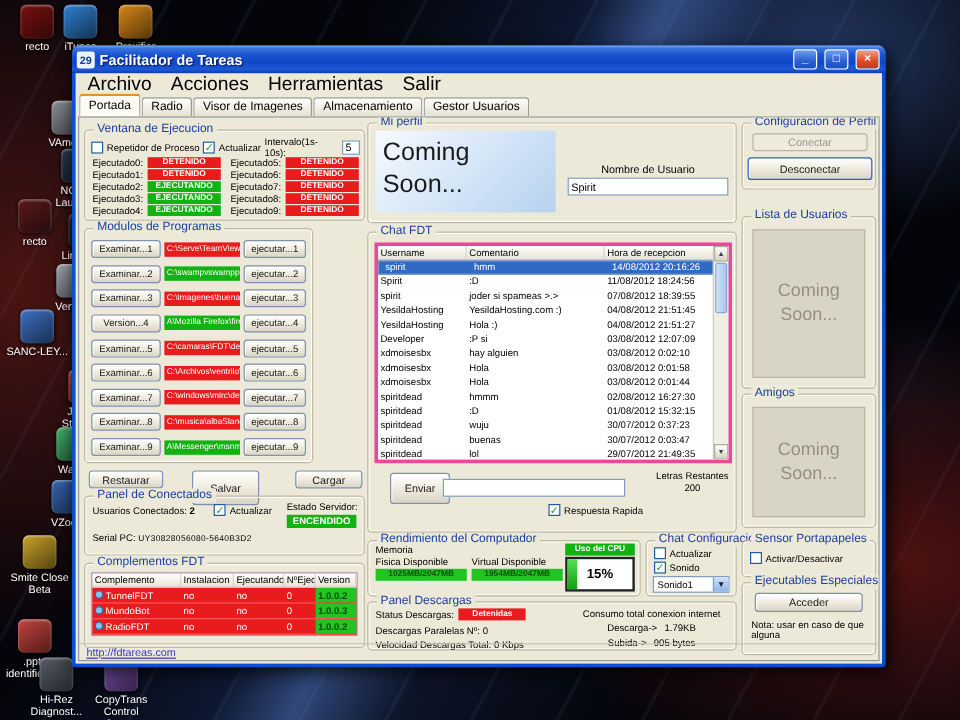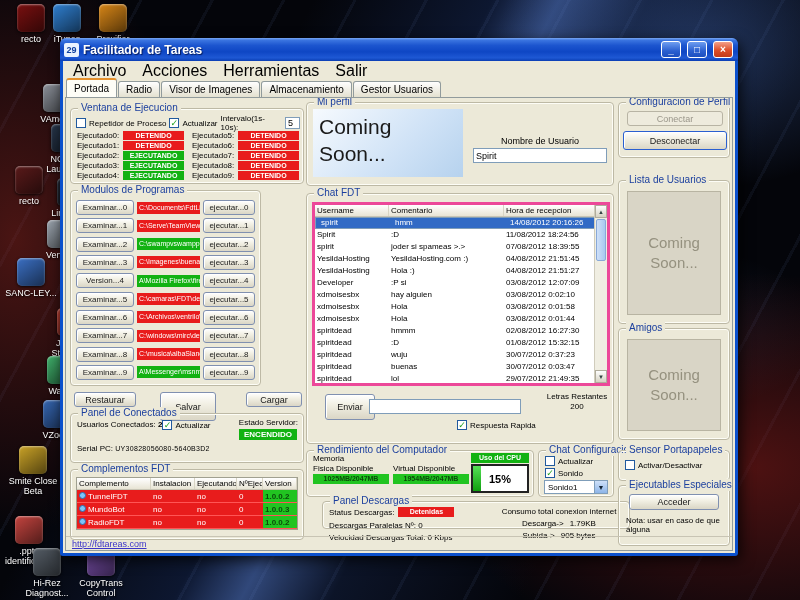--- a/index.html
+++ b/index.html
@@ -64,21 +64,21 @@
 #mod-rows{position:absolute;left:5px;top:8px;right:5px;bottom:4px;display:flex;flex-direction:column;justify-content:space-between}
 .mod-row{display:flex;align-items:center;gap:3px;height:17px}
 .mod-row .btn{width:58px;height:15px;flex:none;font-size:8px}
 .mod-row .btn.ej{width:52px}
 .mod-row .path{flex:1;height:12px;font-size:7px;line-height:12px;text-align:left;padding:0 2px}
 #btn-restaurar{position:absolute;left:8px;top:294px;width:62px;height:15px}
 #btn-salvar{position:absolute;left:94px;top:294px;width:56px;height:29px}
 #btn-cargar{position:absolute;left:180px;top:294px;width:56px;height:15px}
 
 #g-conectados{left:4px;top:315px;width:234px;height:50px}
-#con-row1{position:absolute;left:6px;top:6px;display:flex;align-items:flex-start;gap:0;font-size:8px}
+#con-row1{position:absolute;left:6px;top:6px;display:flex;align-items:center;gap:16px;font-size:8px}
 #estado-lbl{position:absolute;right:5px;top:4px;font-size:8px}
 #estado-chip{position:absolute;right:6px;top:15px;width:58px;height:11px;line-height:11px;font-size:8px;font-weight:bold}
 #con-row2{position:absolute;left:6px;top:30px;font-size:8px}
 #serial-val{font-size:7px;letter-spacing:.3px}
 
 #g-complementos{left:4px;top:371px;width:234px;height:71px}
 #comp-tbl{position:absolute;left:5px;top:7px;width:222px;border:1px solid #a0a090;background:#f0abfc}
 .tblhead{display:flex;background:linear-gradient(#ffffff,#e8e4d4);border-bottom:1px solid #c8c4b4;font-size:8px}
 .tblhead span{padding:1px 2px;border-right:1px solid #d8d4c4;overflow:hidden;white-space:nowrap}
 .k0{width:74px}.k1{width:44px}.k2{width:42px}.k3{width:26px}.k4{width:34px}
@@ -117,21 +117,21 @@
 #uso-lbl{left:164px;top:2px;width:58px;font-size:7px;height:10px;line-height:10px;font-weight:bold}
 .pbar{position:absolute;left:164px;top:13px;width:58px;height:29px;border:2px solid #222;background:#fff;display:flex;align-items:center;justify-content:center}
 .pfill{position:absolute;left:0;top:0;bottom:0;background:linear-gradient(#56e056,#0f9f0f)}
 .ptext{position:relative;font-size:11px;font-weight:bold}
 
 #g-chatconfig{left:472px;top:352px;width:76px;height:47px}
 #cc1{position:absolute;left:6px;top:5px}
 #cc2{position:absolute;left:6px;top:17px}
 #sonido-sel{position:absolute;left:5px;top:29px;width:64px}
 
-#g-descargas{left:256px;top:403px;width:308px;height:28px}
+#g-descargas{left:240px;top:403px;width:308px;height:41px}
 #dsc-l1{position:absolute;left:6px;top:5px;display:flex;gap:4px;align-items:center;font-size:8px}
 #dsc-l1 .chip{width:56px;font-size:7px;height:10px;line-height:10px;font-weight:bold}
 #dsc-l2{position:absolute;left:6px;top:19px;font-size:8px}
 #dsc-l3{position:absolute;left:6px;top:31px;font-size:8px}
 #dsc-r{position:absolute;left:168px;top:4px;width:136px;text-align:center;font-size:8px;line-height:12px}
 #dsc-r b{font-weight:normal;margin-left:6px}
 
 #g-configperfil{left:552px;top:4px;width:112px;height:56px}
 #btn-conectar{position:absolute;left:8px;top:8px;width:96px;height:15px}
 #btn-desconectar{position:absolute;left:4px;top:28px;width:104px;height:19px}
@@ -297,25 +297,20 @@
               <span class="exec-lbl">Ejecutado9:</span>
               <span class="chip stopped">DETENIDO</span>
             </div>
           </div>
       </div>
 
       <div class="group" id="g-modulos">
         <span class="legend">Modulos de Programas</span>
         <div id="mod-rows">
             <div class="mod-row">
-              <button class="btn">Examinar...0</button>
-              <span class="chip path stopped">C:\Documents\FdtList1.exe</span>
-              <button class="btn ej">ejecutar...0</button>
-            </div>
-            <div class="mod-row">
               <button class="btn">Examinar...1</button>
               <span class="chip path stopped">C:\Serve\TeamViewerFD.exe</span>
               <button class="btn ej">ejecutar...1</button>
             </div>
             <div class="mod-row">
               <button class="btn">Examinar...2</button>
               <span class="chip path running">C:\swampvswampp-comby.exe</span>
               <button class="btn ej">ejecutar...2</button>
             </div>
             <div class="mod-row">

